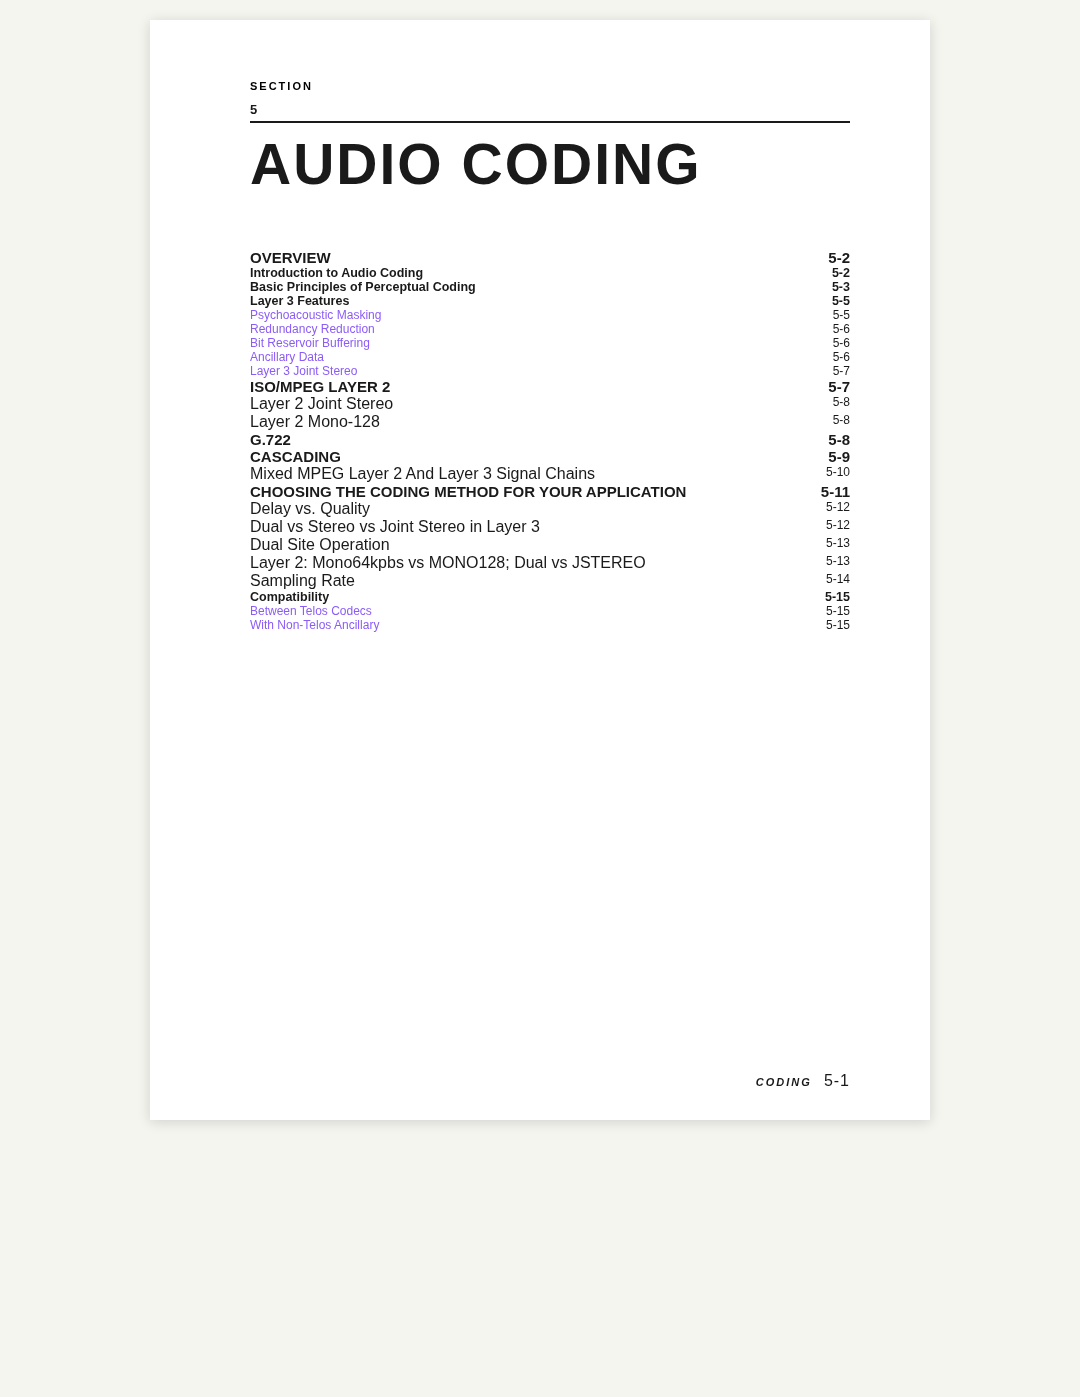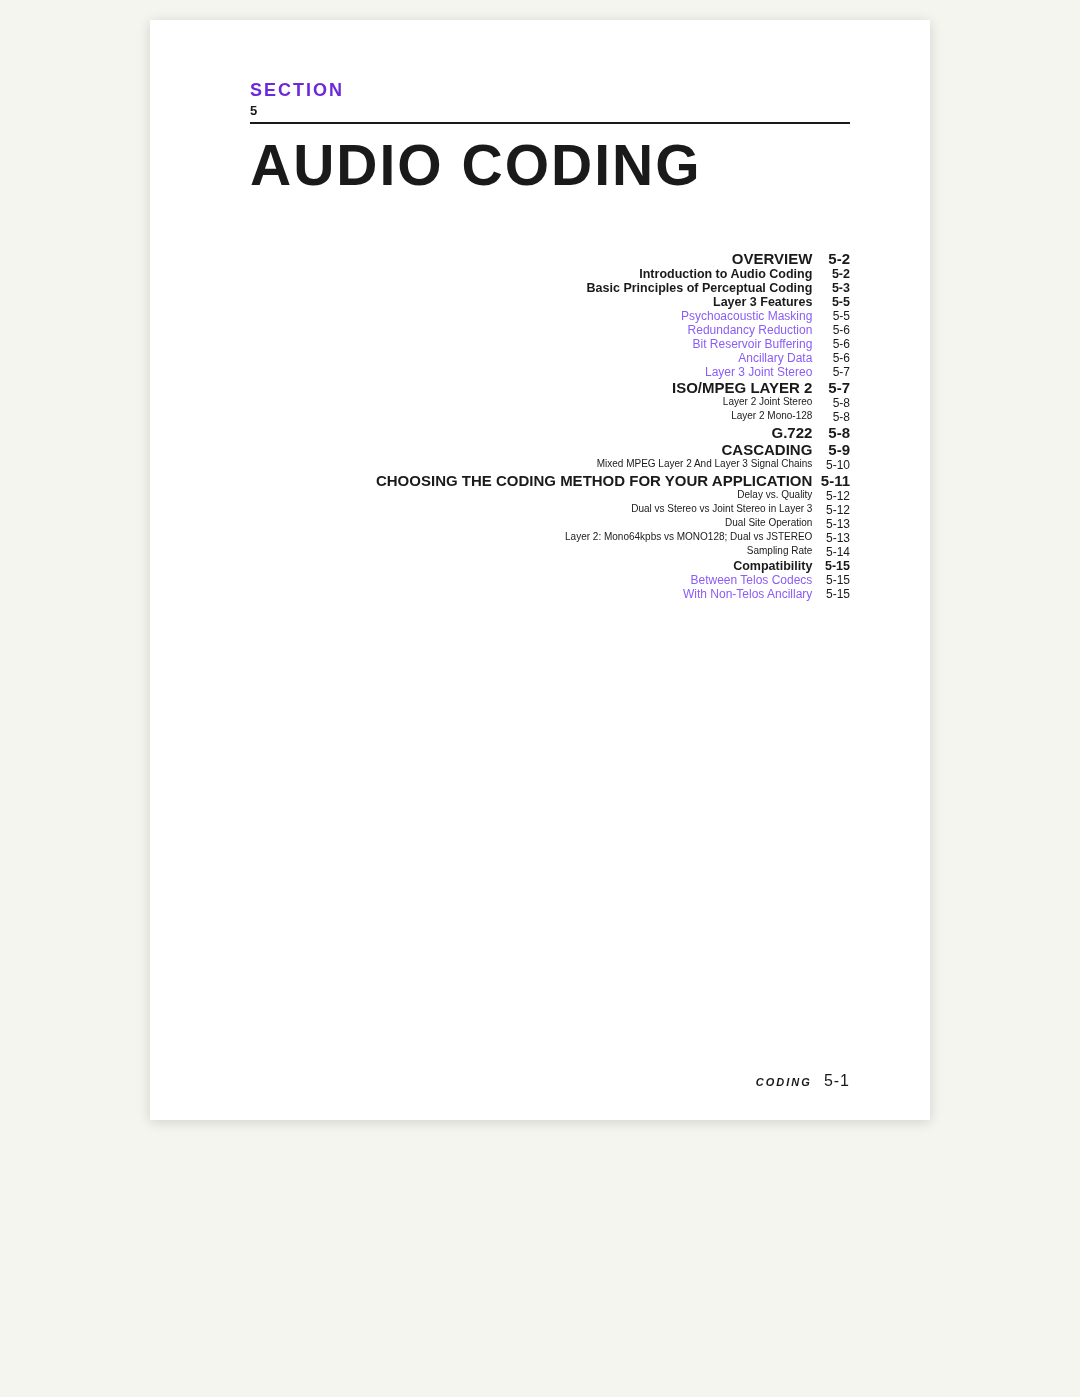--- a/index.html
+++ b/index.html
@@ -18,26 +18,26 @@
     .page {
       background: #ffffff;
       width: 780px;
       min-height: 1100px;
       padding: 60px 80px 60px 100px;
       position: relative;
       box-shadow: 0 2px 12px rgba(0,0,0,0.15);
     }
 
     .section-label {
-      font-size: 18px;
+      font-size: 11px;
       font-weight: 700;
       letter-spacing: 2px;
       text-transform: uppercase;
-      color: #6d28d9;
-      margin-bottom: 2px;
+      color: #000000;
+      margin-bottom: 10px;
     }
 
     .section-rule {
       border: none;
       border-top: 2px solid #1a1a1a;
       margin: 4px 0 10px 0;
     }
 
     .page-title {
       font-size: 57px;
@@ -50,21 +50,20 @@
     }
 
     .toc-table {
       width: 100%;
       border-collapse: collapse;
     }
 
     .toc-table td {
       padding: 0;
       vertical-align: top;
-      text-align: right;
     }
 
     .toc-section-heading {
       font-size: 15px;
       font-weight: 900;
       text-transform: uppercase;
       color: #1a1a1a;
       padding-top: 14px;
       padding-bottom: 2px;
     }
@@ -89,21 +88,21 @@
     .toc-subheading-pagenum {
       font-size: 12.5px;
       font-weight: 700;
       text-align: right;
       white-space: nowrap;
       padding-top: 3px;
       padding-bottom: 1px;
     }
 
     .toc-item {
-      font-size: 10px;
+      font-size: 16px;
       font-weight: 400;
       color: #1a1a1a;
       padding-left: 30px;
       padding-top: 2px;
     }
 
     .toc-item-indent2 {
       font-size: 12px;
       font-weight: 400;
       color: #8b5cf6;

